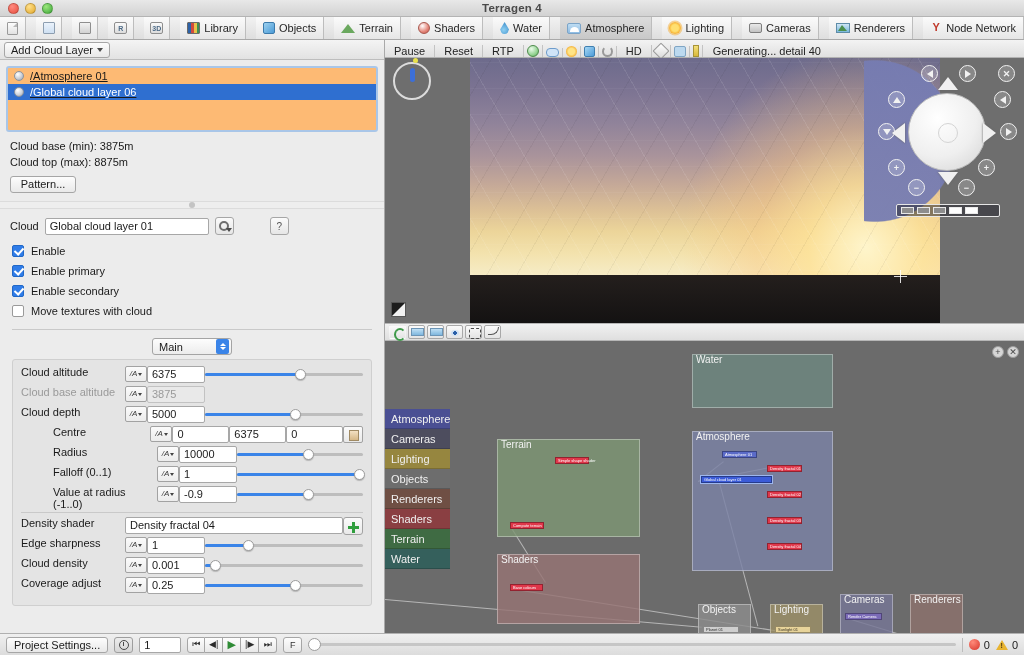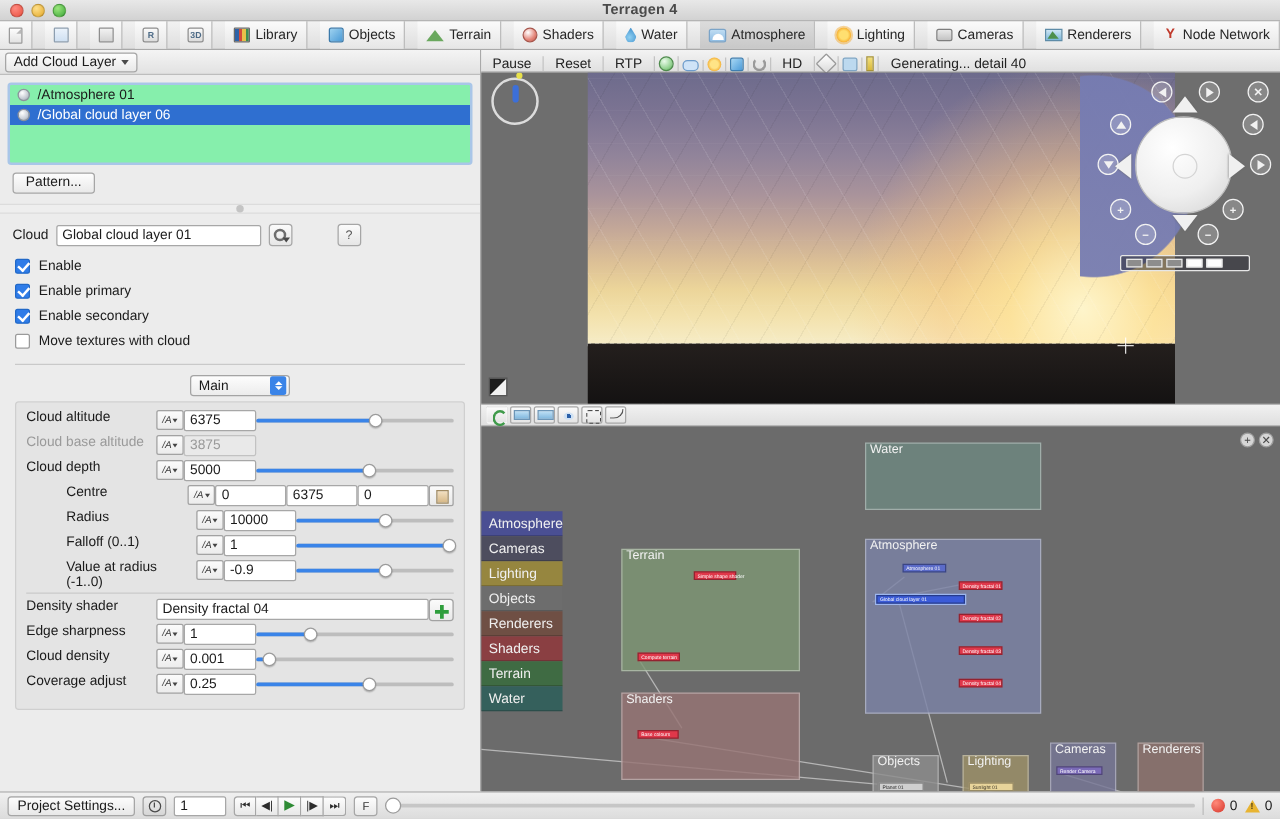--- a/index.html
+++ b/index.html
@@ -102,21 +102,21 @@
   .btn-sm {
     display:inline-flex; align-items:center; gap:4px; height:16px; padding:0 6px;
     background:linear-gradient(#fdfdfd,#e8e8e8); border:1px solid #a6a6a6;
     border-radius:3px; font-size:11px; color:#1d1d1d; cursor:default;
   }
   .caret { width:0;height:0;border-left:3px solid transparent;border-right:3px solid transparent;
     border-top:4px solid #4a4a4a; }
 
   
   .listwrap { margin:6px 6px 0 6px; border:2px solid #a9c6e8; border-radius:3px;
-    background:#86efac; height:66px; overflow:hidden; }
+    background:#fdba74; height:66px; overflow:hidden;text-decoration:underline; }
   .lrow { height:16px; display:flex; align-items:center; padding:0 6px; gap:6px; font-size:11px; }
   .lrow.sel { background:#2f6fd0; color:#fff; }
   .nodedot { width:10px;height:10px;border-radius:50%;flex:none;
     background:radial-gradient(circle at 35% 30%,#ffffff,#c4c9d2 60%,#8e96a3);
     border:1px solid #8d939d;}
   .lrow.sel .nodedot{ background:radial-gradient(circle at 35% 30%,#ffffff,#c9cfd8 60%,#8b929d);}
 
   .info { padding:6px 10px 0 10px; font-size:11px; line-height:16px; color:#1a1a1a; }
   .patrow { padding:6px 10px 0 10px; }
   .btn-pat { display:inline-block; width:66px; text-align:center; height:17px; line-height:15px;
@@ -422,20 +422,24 @@
         <div class="lrow">
           <span class="nodedot"></span>
           <span>/Atmosphere 01</span>
         </div>
         <div class="lrow sel">
           <span class="nodedot"></span>
           <span>/Global cloud layer 06</span>
         </div>
       </div>
 
+      <div class="info">
+        <div>Cloud base (min): 3875m</div>
+        <div>Cloud top (max): 8875m</div>
+      </div>
       <div class="patrow">
         <div class="btn-pat">Pattern...</div>
       </div>
 
       <div class="splitter"></div>
 
       <div class="namerow">
         <span class="lab">Cloud</span>
         <span class="tfield" style="width:164px">Global cloud layer 01</span>
         <span class="sq-btn">

